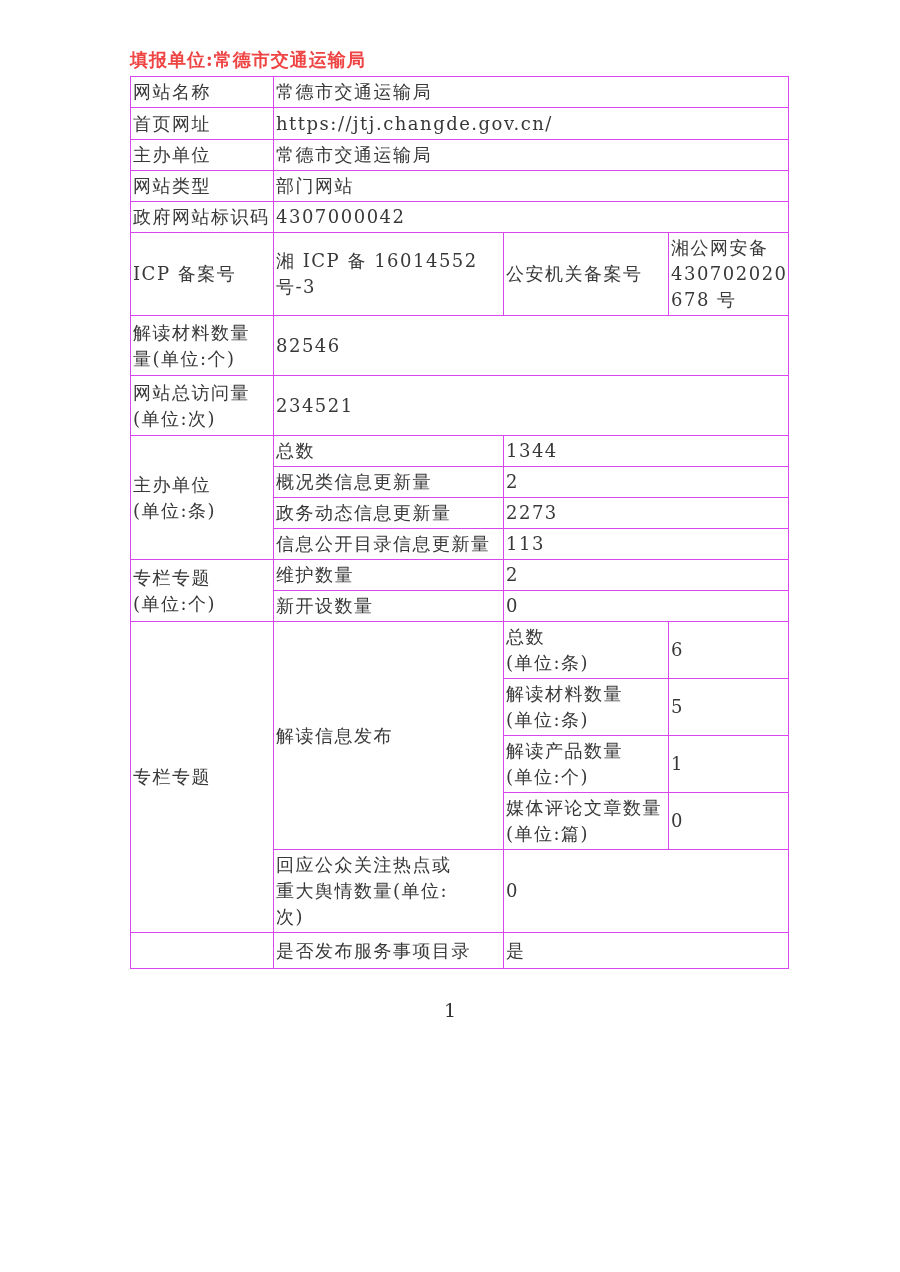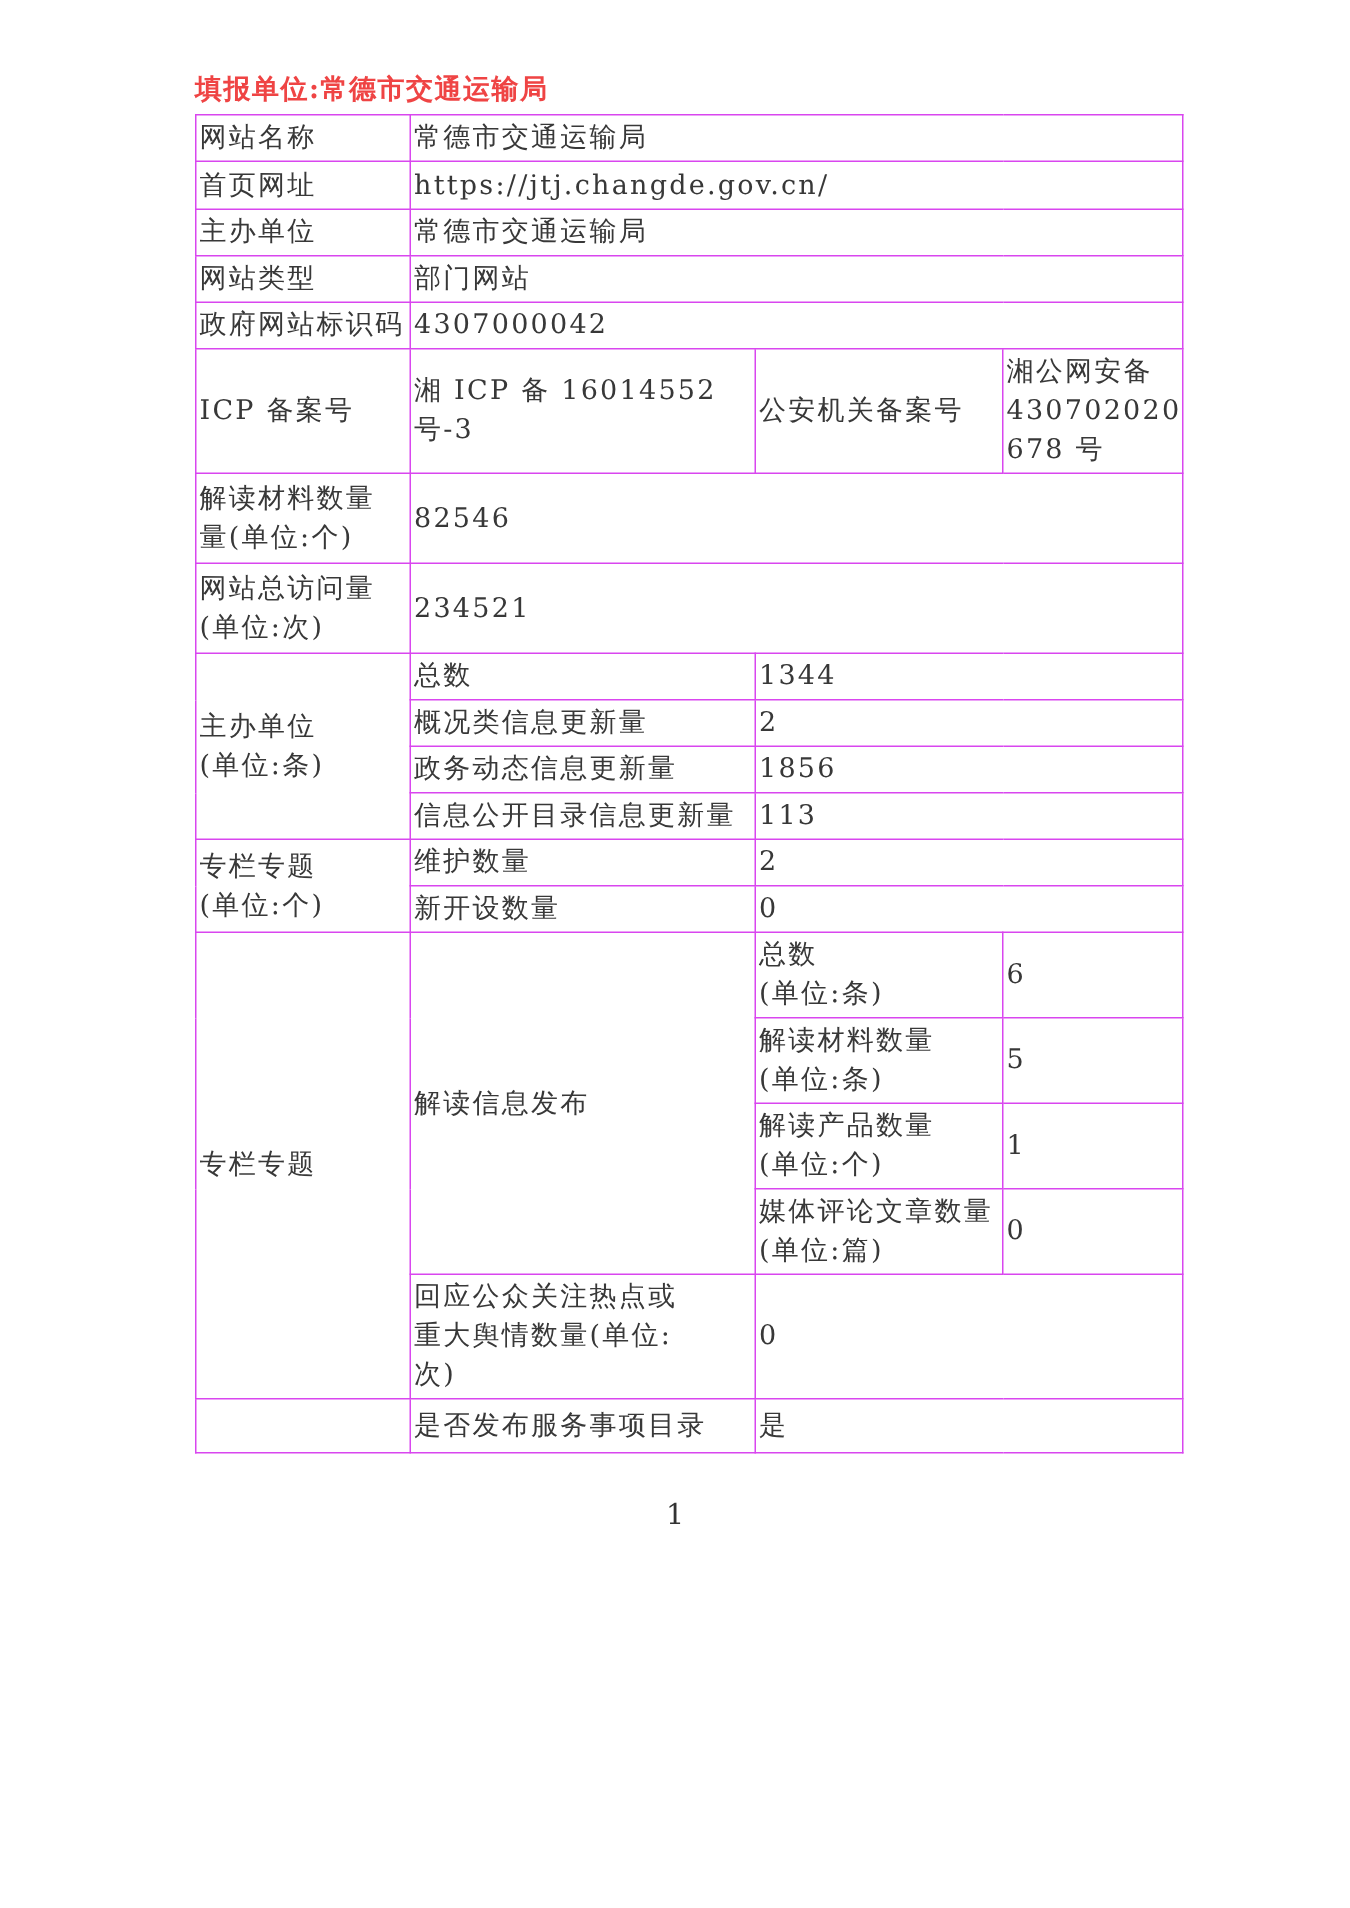--- a/index.html
+++ b/index.html
@@ -123,21 +123,21 @@
 (单位:条)</td>
         <td>总数</td>
         <td colspan="2">1344</td>
       </tr>
       <tr style="height:30px">
         <td>概况类信息更新量</td>
         <td colspan="2">2</td>
       </tr>
       <tr style="height:30px">
         <td>政务动态信息更新量</td>
-        <td colspan="2">1856</td>
+        <td colspan="2">2273</td>
       </tr>
       <tr style="height:30px">
         <td>信息公开目录信息更新量</td>
         <td colspan="2">113</td>
       </tr>
 
       <tr style="height:30px">
         <td rowspan="2">专栏专题
 (单位:个)</td>
         <td>维护数量</td>

